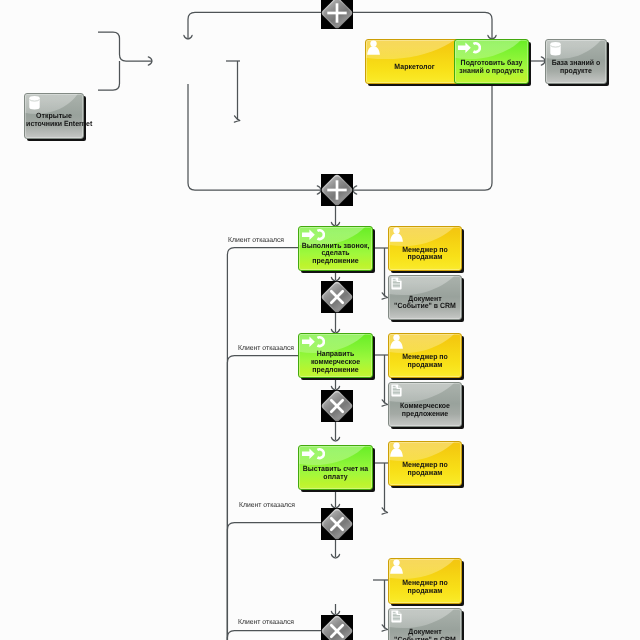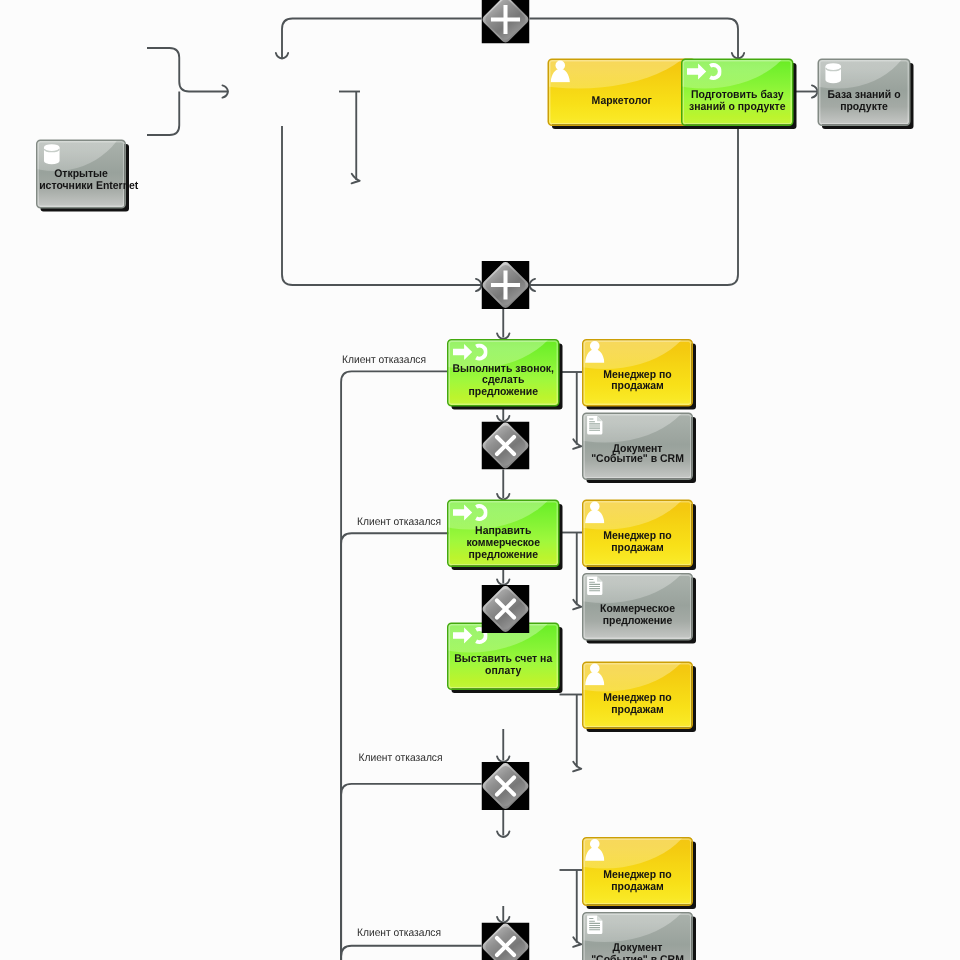--- a/index.html
+++ b/index.html
@@ -207,21 +207,21 @@
             <path d="M1.8 4.2 H5.6"></path>
             <path d="M1.8 5.6 H9.0"></path>
             <path d="M1.8 7.0 H9.0"></path>
             <path d="M1.8 8.4 H9.0"></path>
             <path d="M1.8 9.8 H9.0"></path>
           </g>
         </svg></div>
       <div class="lbl" style="top:20.1px;">Коммерческое
 предложение</div>
     </div>
-<div class="node n-task" style="left:298px;top:415px;width:75px;height:45px;">
+<div class="node n-task" style="left:298px;top:445px;width:75px;height:45px;">
       <div class="shadow"></div>
       <div class="body" style="background:linear-gradient(to bottom,#6aec22 0%,#72f02c 12%,#88f436 38%,#a0f83c 62%,#bcf42d 88%,#c2f53a 100%);border:1px solid #43a90e;"></div>
       <div class="gloss"></div>
       <div class="ico" style="left:4px;top:3px;"><svg width="23" height="12" viewBox="0 0 23 12">
           <path fill="#ffffff" d="M0 3.5 H7.4 V0.4 L12.8 5.7 L7.4 11.0 V7.9 H0 Z"></path>
           <path fill="none" stroke="#ffffff" stroke-width="2.6" stroke-linecap="butt" d="M15.4 1.9 A4.35 4.35 0 1 1 15.4 9.5"></path>
         </svg></div>
       <div class="lbl" style="top:20.1px;">Выставить счет на
 оплату</div>
     </div>

